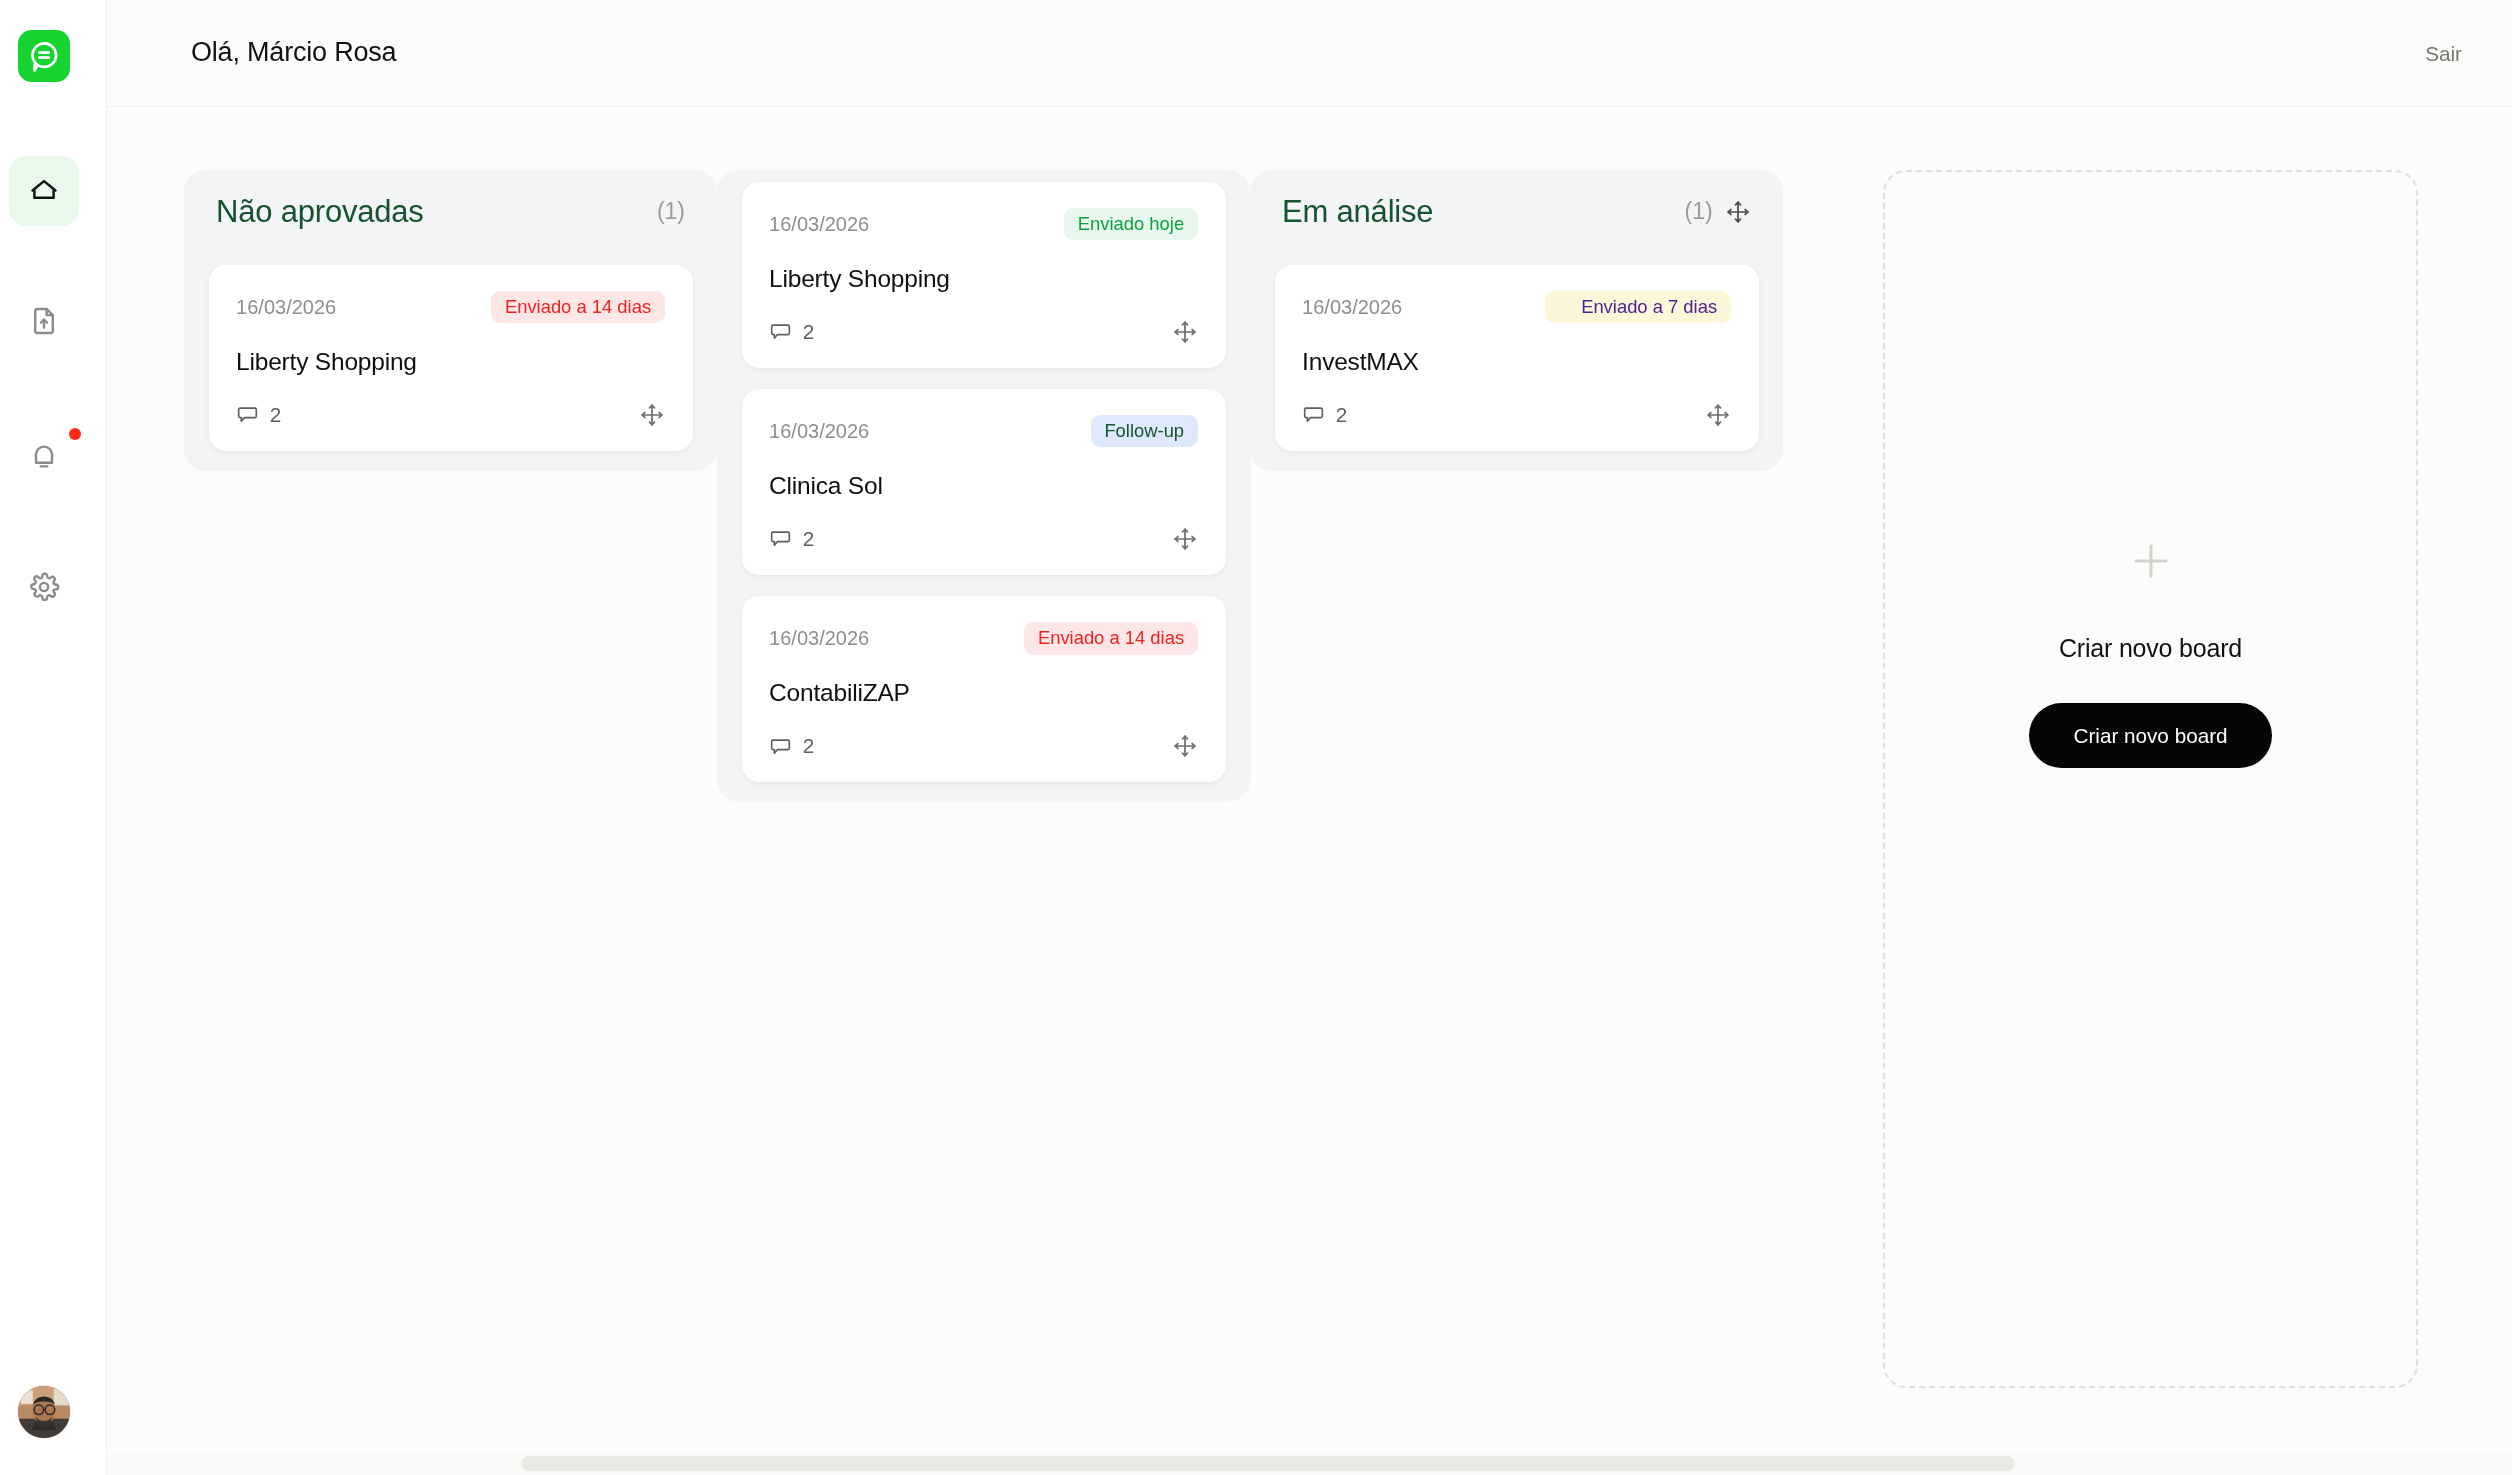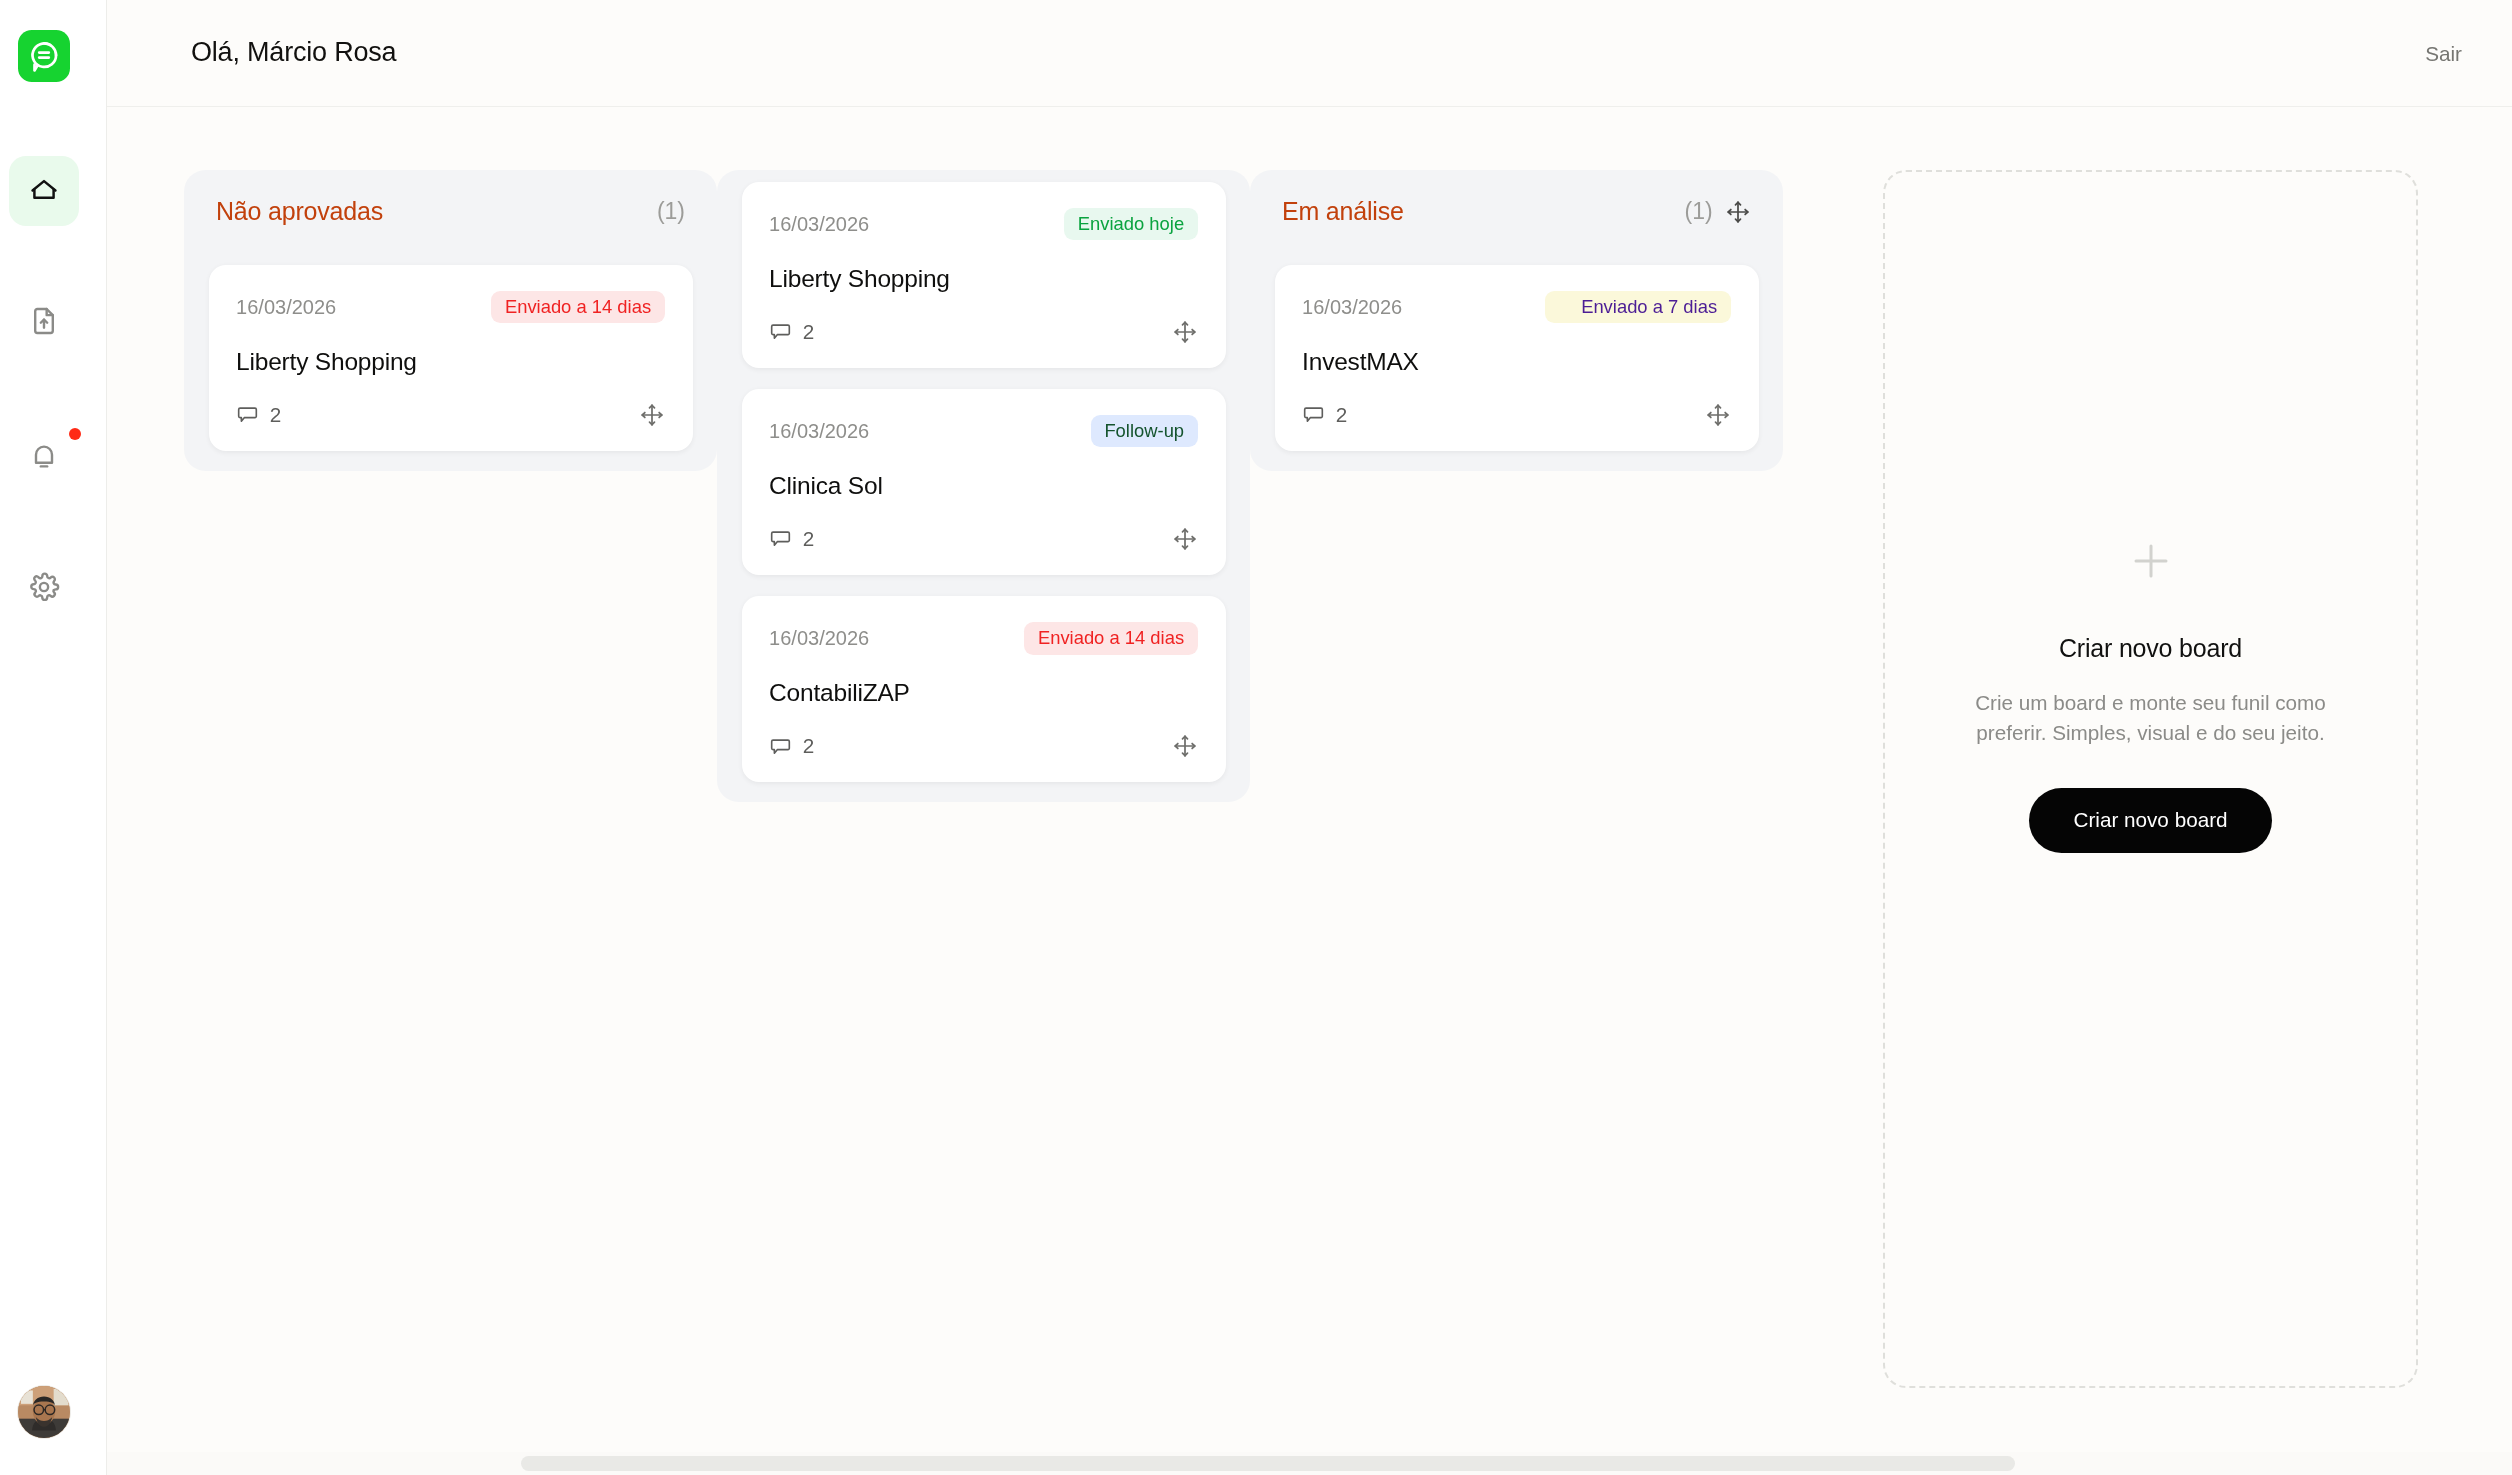--- a/index.html
+++ b/index.html
@@ -112,22 +112,22 @@
   #col-1 { left: 610px; }
   #col-2 { left: 1143px; }
 
   .col-head {
     height: 83px;
     padding: 0 32px 0 32px;
     display: flex;
     align-items: center;
   }
   .col-title {
-    font-size: 25px;
-    color: #c2410c;
+    font-size: 31px;
+    color: #14532d;
     letter-spacing: -0.2px;
     white-space: nowrap;
   }
   .col-right {
     margin-left: auto;
     display: flex;
     align-items: center;
     gap: 12.3px;
   }
   .col-count {
@@ -464,21 +464,20 @@
     </div>
   </div>
 
   <div id="create-panel">
     <span id="create-plus">
       <svg width="48" height="48" viewBox="0 0 24 24" fill="none" stroke="#D2D2CE" stroke-width="1.5" stroke-linecap="round">
         <path d="M12 4.5v15M4.5 12h15"></path>
       </svg>
     </span>
     <div id="create-title">Criar novo board</div>
-    <div id="create-desc">Crie um board e monte seu funil como preferir. Simples, visual e do seu jeito.</div>
     <button id="create-btn">Criar novo board</button>
   </div>
 
 </div>
 
 <div id="hscroll-track">
   <div id="hscroll-thumb"></div>
 </div>
 
 

